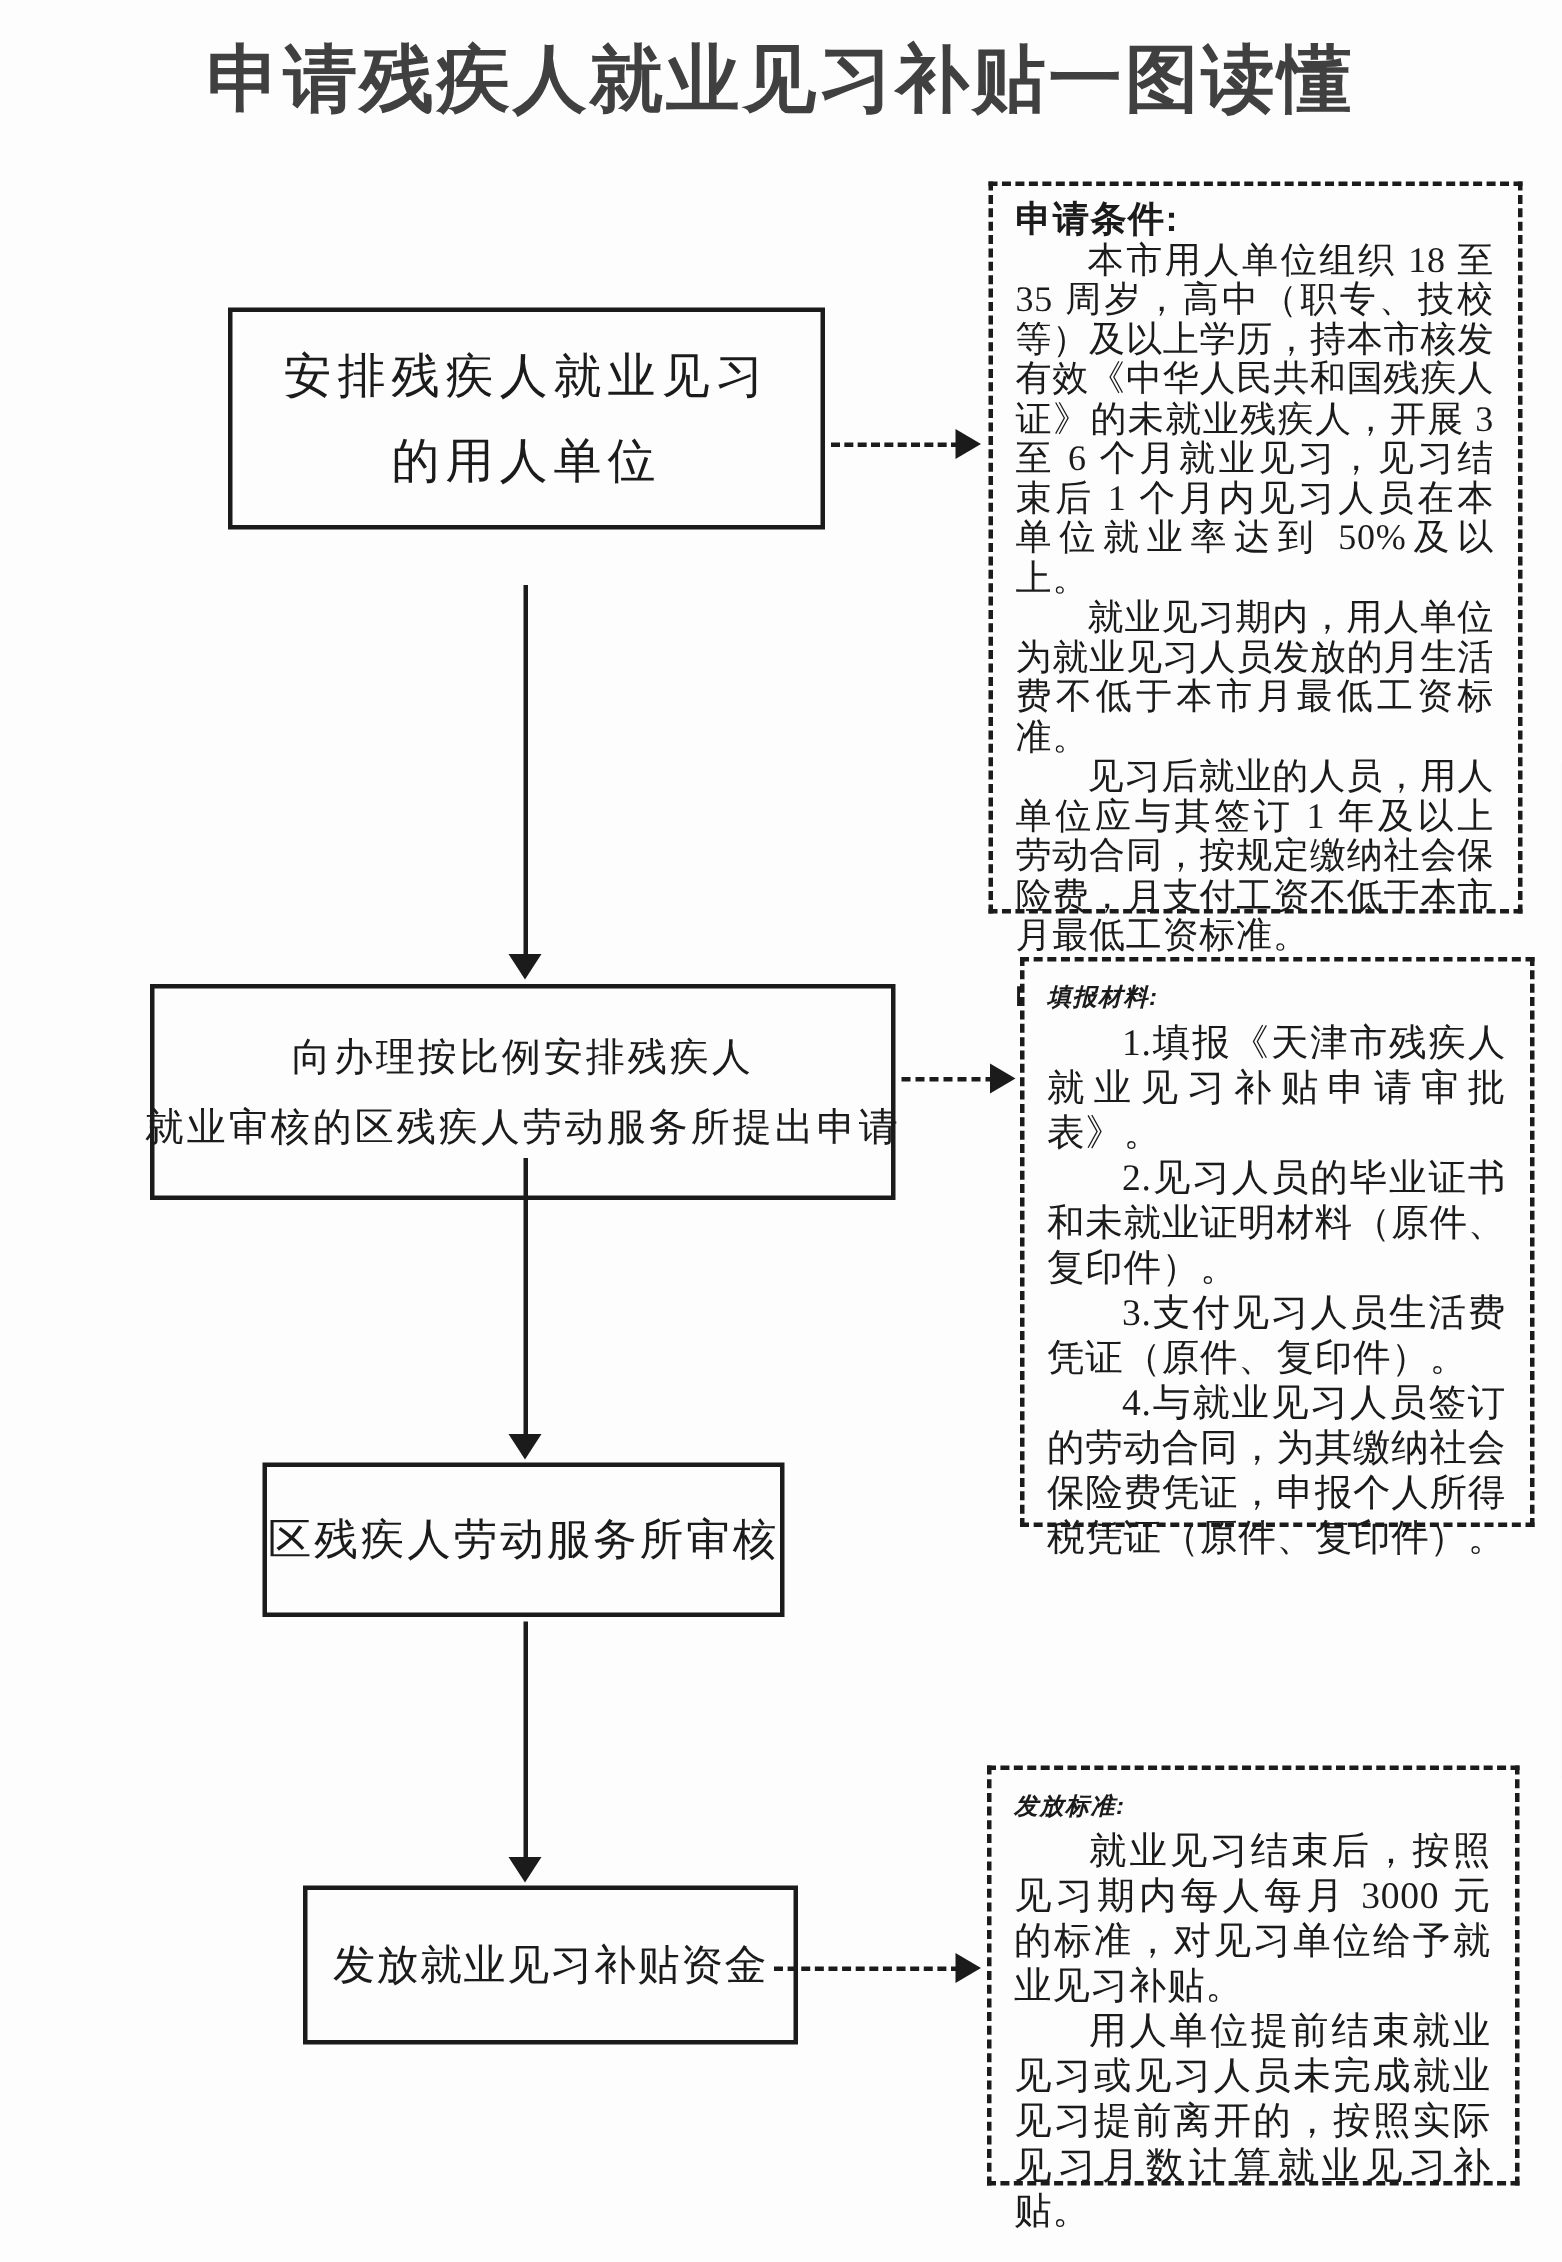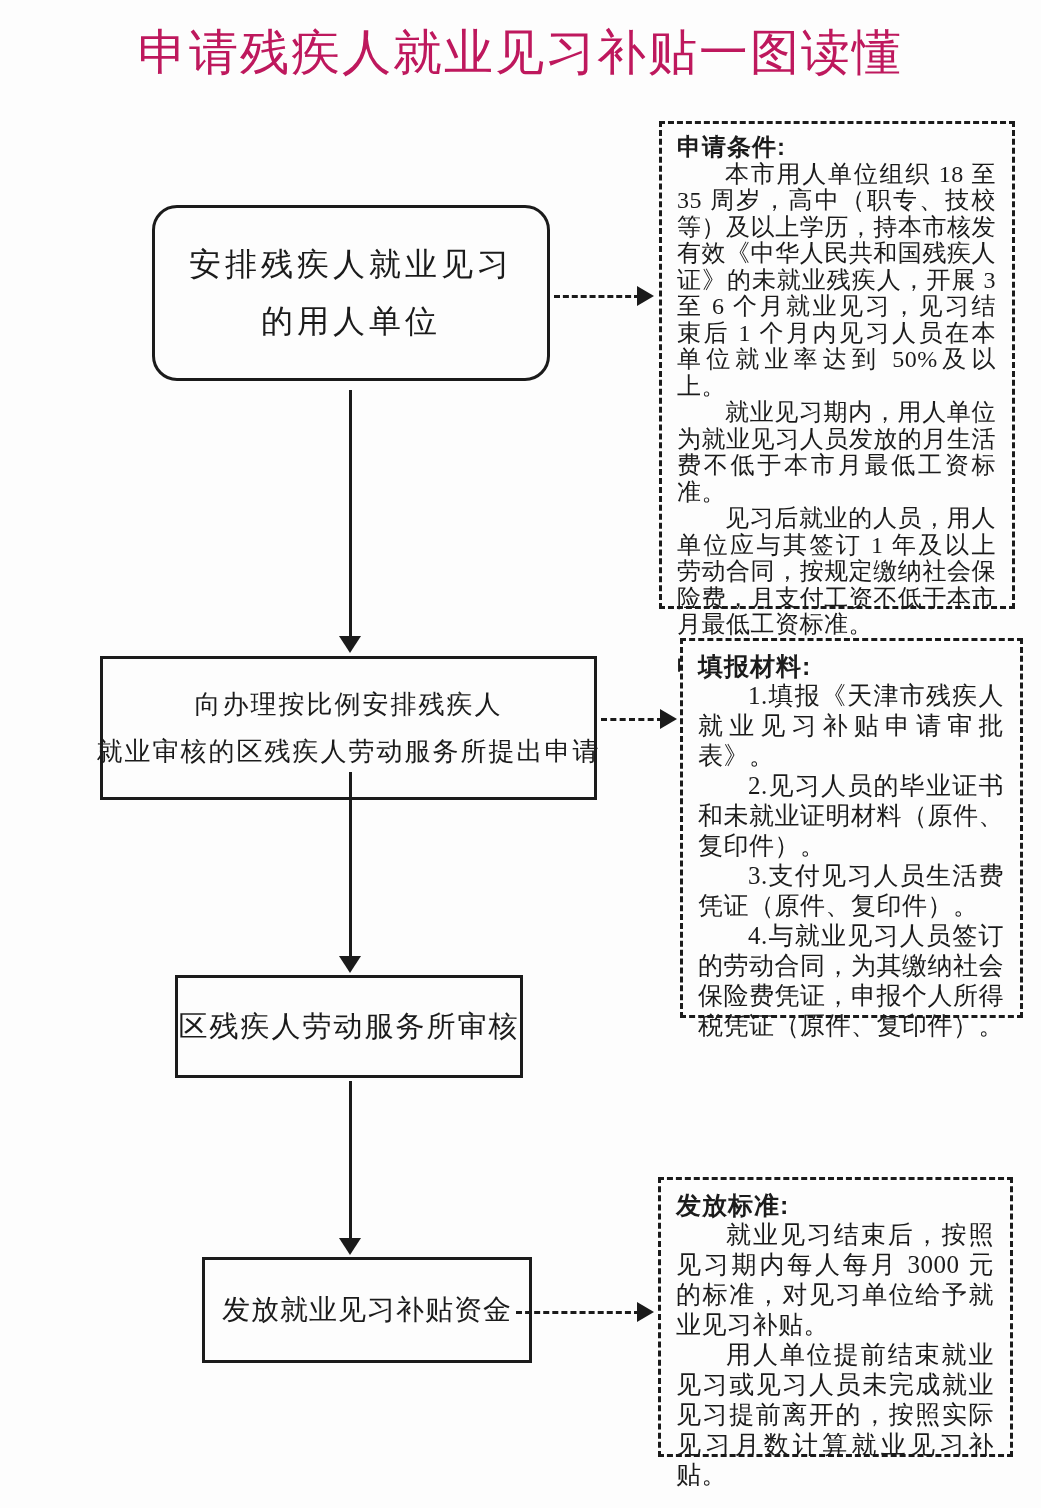--- a/index.html
+++ b/index.html
@@ -14,35 +14,35 @@
     color:var(--ink);
   }
   .page{
     position:relative;width:1041px;height:1508px;
     background:var(--paper);
     overflow:hidden;
   }
   .title{
     position:absolute;top:20px;left:0;width:1041px;
     margin:0;text-align:center;
-    font-size:49px;font-weight:normal;letter-spacing:2px;
-    color:#be185d;
+    font-size:49px;font-weight:bold;letter-spacing:2px;
+    color:#404040;
   }
   
   .flow-box{
     position:absolute;
     border:3px solid var(--ink);
     background:var(--paper);
     display:flex;flex-direction:column;
     align-items:center;justify-content:center;
     text-align:center;
     box-sizing:border-box;
   }
   .flow-box .ln{white-space:nowrap;}
-  .box1{left:152px;top:205px;width:398px;height:176px;font-size:32px;letter-spacing:4px;line-height:57px;border-radius:25px;}
+  .box1{left:152px;top:205px;width:398px;height:148px;font-size:32px;letter-spacing:4px;line-height:57px;}
   .box2{left:100px;top:656px;width:497px;height:144px;font-size:26px;letter-spacing:2px;line-height:47px;}
   .box3{left:175px;top:975px;width:348px;height:103px;font-size:29px;letter-spacing:2px;align-items:center;}
   .box4{left:202px;top:1257px;width:330px;height:106px;font-size:28px;letter-spacing:1px;}
   
   .panel{
     position:absolute;
     border:3px dashed var(--ink);
     background:var(--paper);
     box-sizing:border-box;
     padding:10px 16px 8px 15px;
@@ -51,21 +51,21 @@
   .panel1{left:659px;top:121px;width:356px;height:488px;font-size:24px;line-height:26.5px;}
   .panel2{left:680px;top:638px;width:343px;height:380px;font-size:25px;line-height:30px;}
   .panel3{left:658px;top:1177px;width:355px;height:280px;font-size:25px;line-height:30px;}
   .panel .ph{
     font-weight:bold;
     font-family:"Liberation Sans","DejaVu Sans",sans-serif;
     letter-spacing:1px;
     margin:0;
   }
   .panel1 .ph{font-size:24px;}
-  .panel2 .ph,.panel3 .ph{font-size:25px;}
+  .panel2 .ph,.panel3 .ph{font-size:16px;font-style:italic;}
   .panel p{margin:0;text-indent:2em;letter-spacing:0.5px;}
   .panel .ph2{margin-top:16px;}
   
   .varrow{position:absolute;width:22px;}
   .varrow .shaft{
     position:absolute;left:50%;top:0;bottom:13px;
     width:3px;margin-left:-1.5px;background:var(--ink);
   }
   .varrow .head{
     position:absolute;bottom:0;left:50%;margin-left:-11px;

